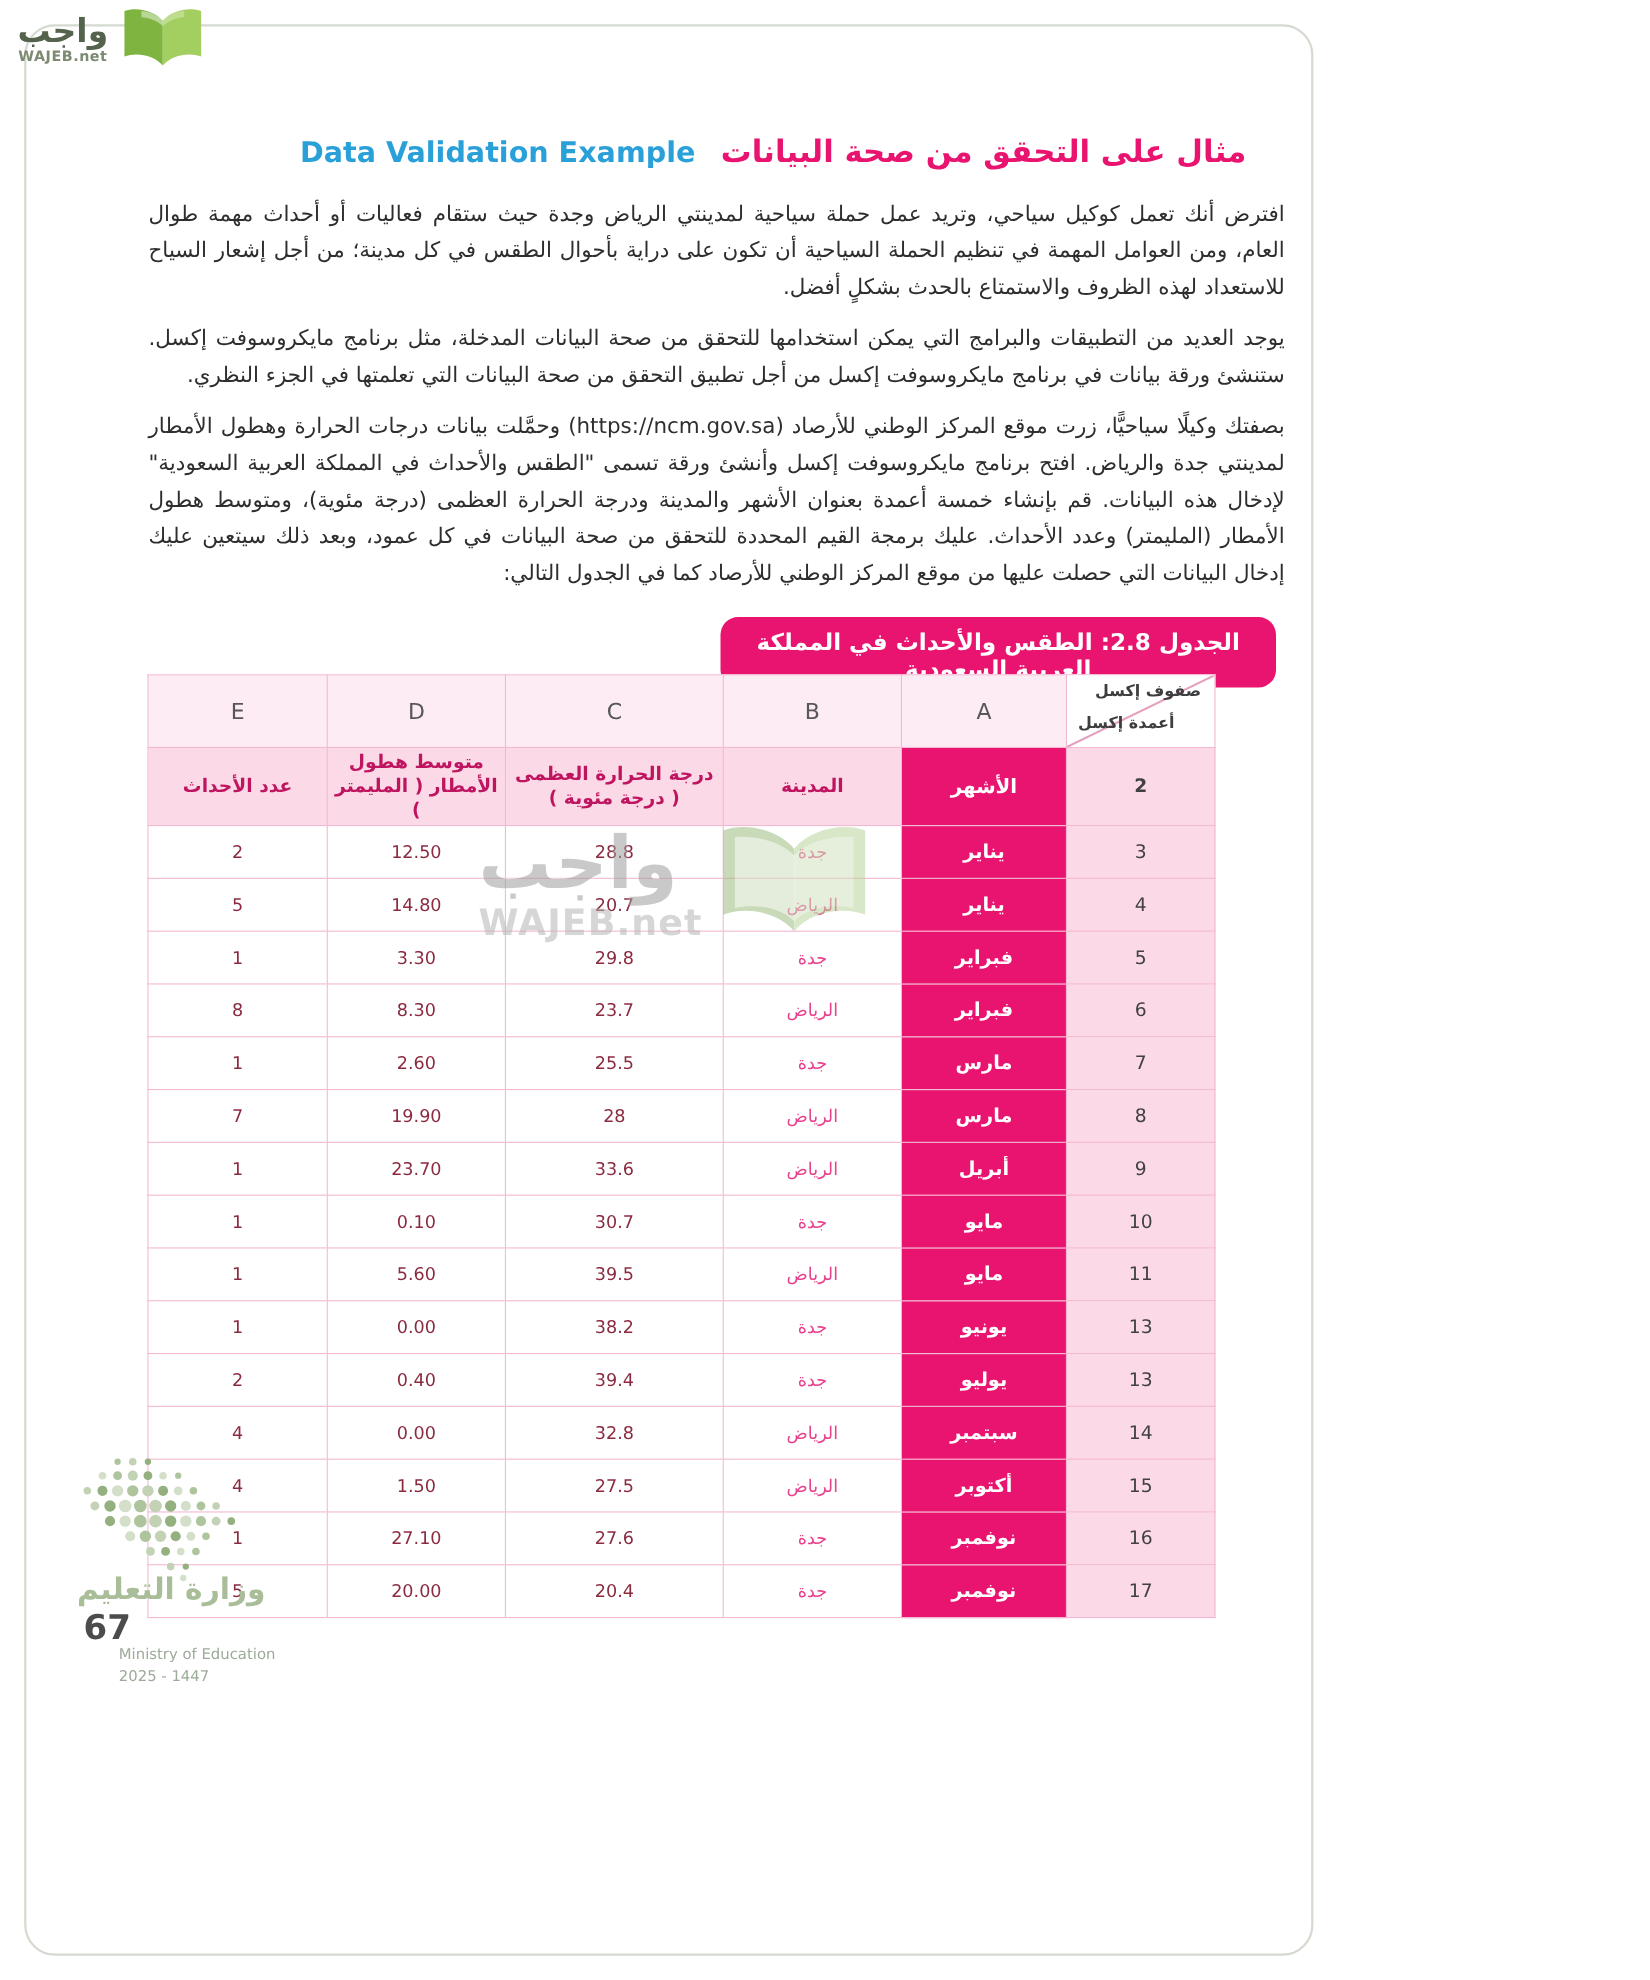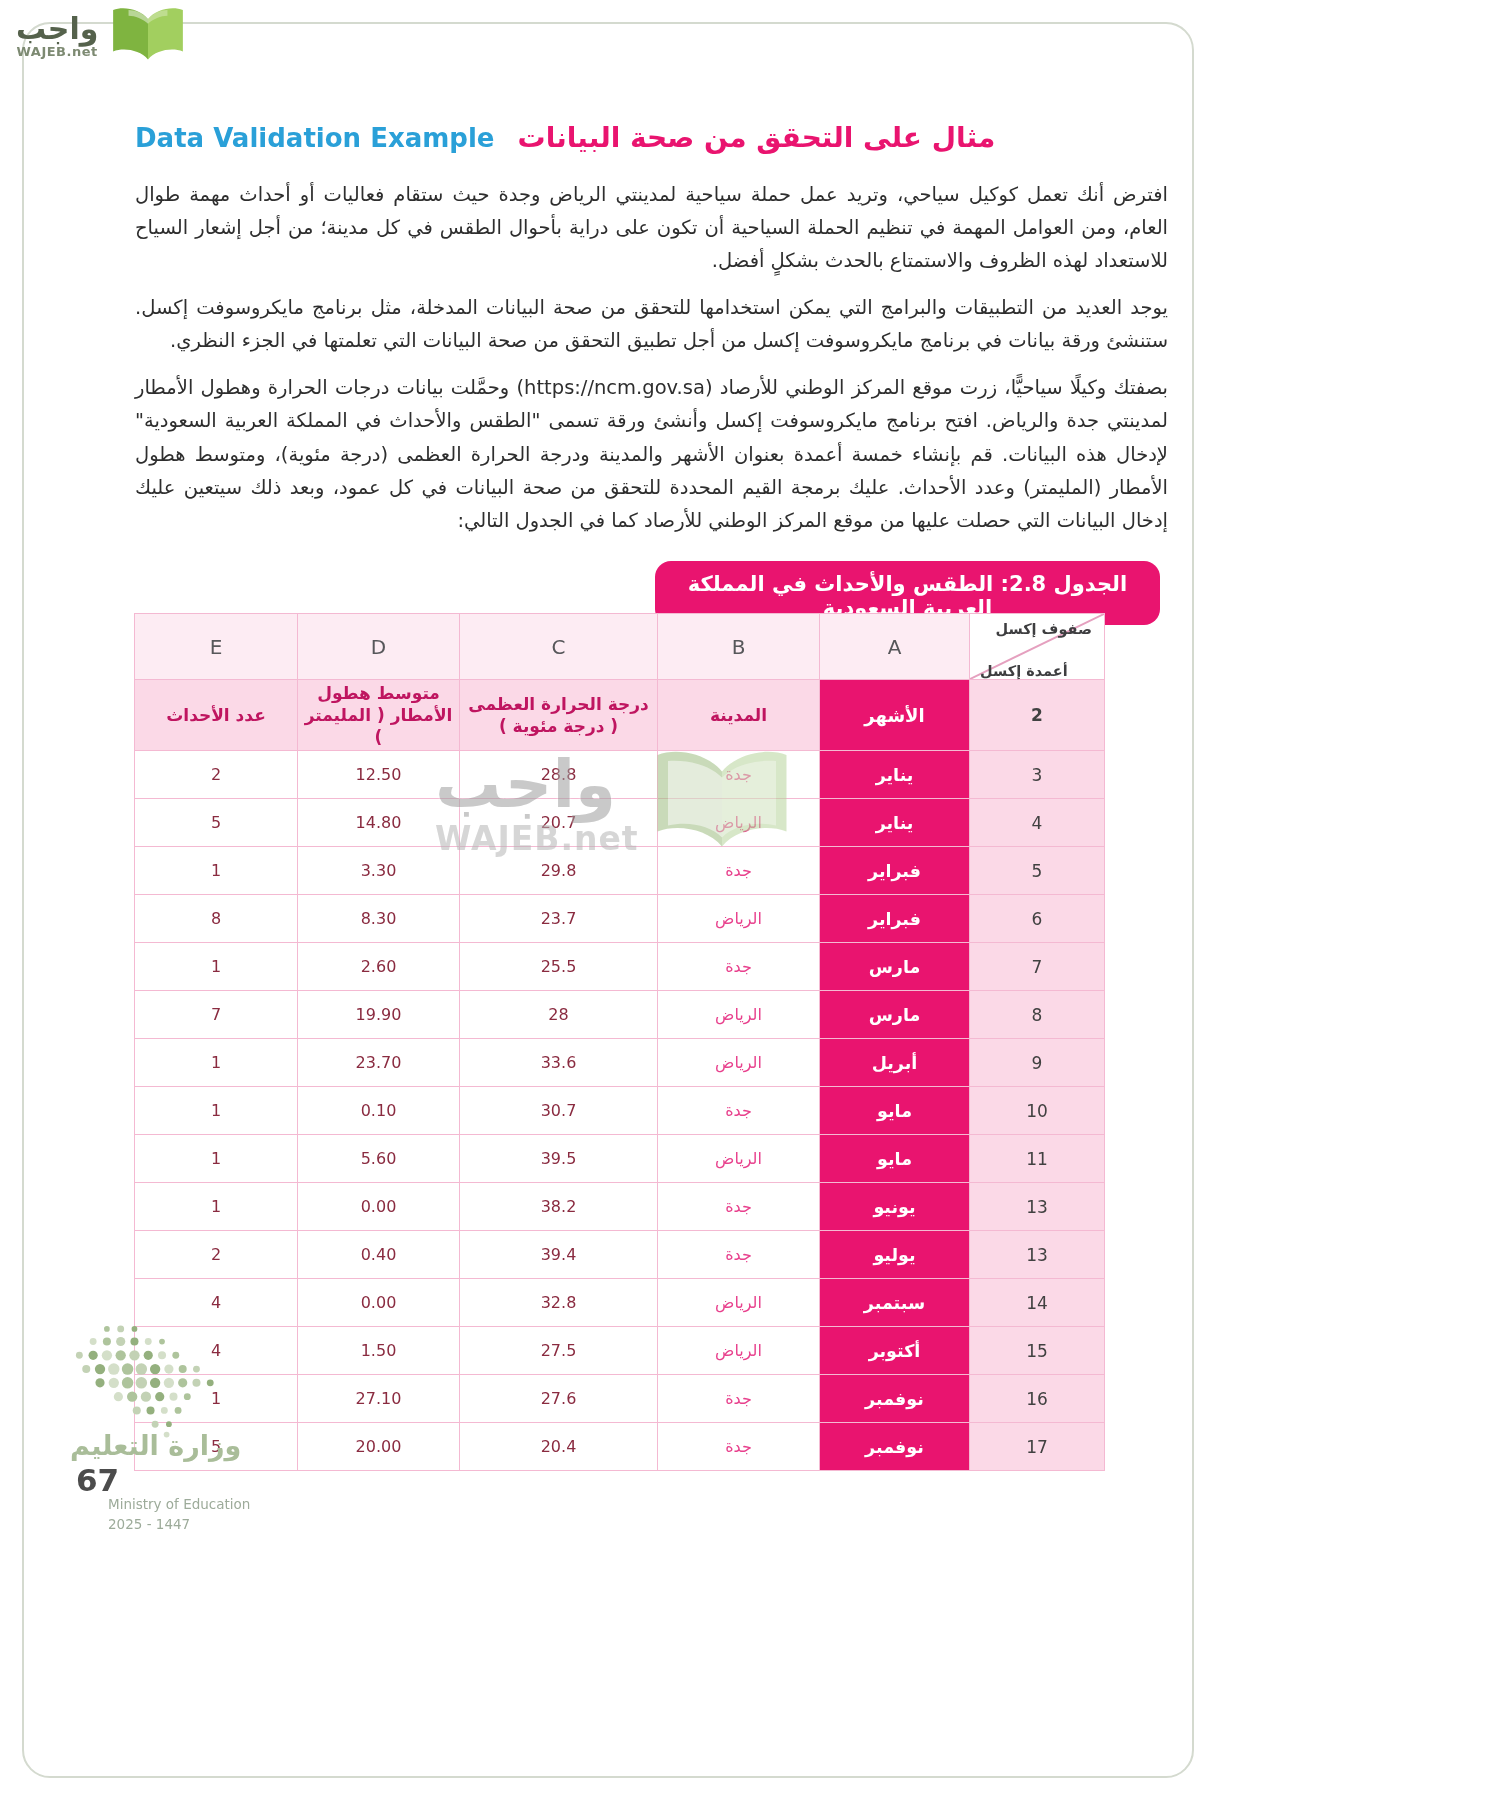--- a/index.html
+++ b/index.html
@@ -16,21 +16,21 @@
 
   
   .wajeb-logo{position:absolute;left:16px;top:6px;display:flex;align-items:center;gap:8px;z-index:4;direction:ltr;}
   .wl-text{text-align:center;line-height:1.05;}
   .wl-ar{font-size:30px;font-weight:bold;color:#55624c;}
   .wl-en{font-size:13px;font-weight:bold;color:#7d8a72;letter-spacing:.5px;}
   .wl-book{width:84px;height:60px;}
 
   
   .content{position:absolute;left:135px;top:116px;width:1033px;direction:rtl;}
-  .heading{margin:0 0 20px 0;text-align:left;padding-left:0;padding-right:35px;line-height:1.3;}
+  .heading{margin:0 0 20px 0;text-align:right;padding-left:0;padding-right:35px;line-height:1.3;}
   .h-ar{color:#e9146f;font-weight:bold;font-size:28px;}
   .h-en{color:#2aa0d8;font-weight:bold;font-size:26px;margin-right:12px;}
   .content p{margin:0 0 14px 0;font-size:19.5px;line-height:1.7;color:#2e2e2e;text-align:justify;}
 
   
   .table-area{position:relative;margin-top:24px;height:912px;direction:rtl;}
   .table-badge{
     position:absolute;top:0;right:8px;width:505px;height:64px;z-index:0;
     background:#e9146f;border-radius:16px;color:#fff;font-weight:bold;font-size:21px;
     text-align:center;padding-top:11px;box-sizing:border-box;
@@ -41,21 +41,21 @@
   }
   .data-table td{
     border:1.5px solid #f4b9d2;text-align:center;vertical-align:middle;
     padding:2px 4px;box-sizing:border-box;
   }
   .letters-row{height:66px;}
   .letters-row .letter{background:#fdecf3;color:#57575a;font-size:20px;}
   .corner-cell{background:#ffffff;position:relative;padding:0;}
   .corner-cell svg{position:absolute;left:0;top:0;width:100%;height:100%;}
   .corner-top{position:absolute;top:7px;right:12px;font-size:14.5px;font-weight:bold;color:#3e3e40;}
-  .corner-bottom{position:absolute;bottom:0;left:10px;font-size:14.5px;font-weight:bold;color:#3e3e40;}
+  .corner-bottom{position:absolute;bottom:13px;left:10px;font-size:14.5px;font-weight:bold;color:#3e3e40;}
   .header-row{height:66px;}
   .hdr-cell{background:#fbd9e7;color:#bf1560;font-weight:bold;font-size:17px;line-height:1.3;}
   .month-hdr{background:#e9146f;color:#fff;font-weight:bold;font-size:18px;}
   .rownum-hdr,.rownum{background:#fbd9e7;color:#414141;font-size:17px;}
   .rownum-hdr{font-weight:bold;}
   .data-table tbody tr{height:48px;}
   .month{background:#e9146f;color:#fff;font-weight:bold;font-size:17.5px;}
   .city{background:#fff;color:#e8418d;font-weight:normal;font-size:16px;}
   .num{background:#fff;color:#8a2b40;font-size:16px;}
 

